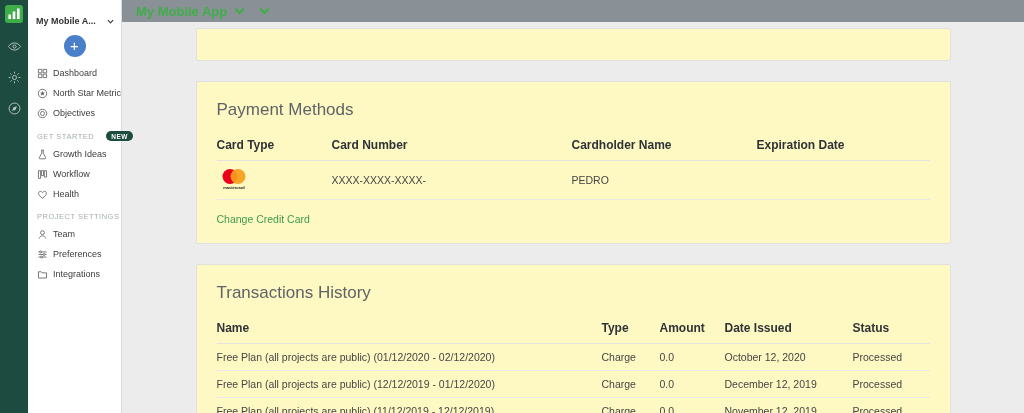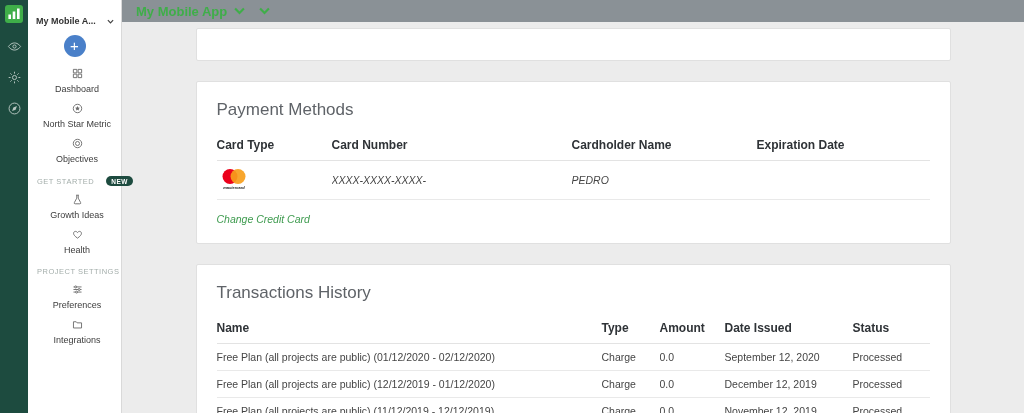--- a/index.html
+++ b/index.html
@@ -27,21 +27,20 @@
   }
   .add-btn{
     display:block; margin:7px auto 6px; width:22px; height:22px;
     border-radius:50%; background:#4a80c9; color:#fff; border:none;
     font-size:15px; line-height:20px; text-align:center; padding:0; cursor:pointer;
   }
   .nav-item{
     display:flex; align-items:center; gap:5px;
     padding:4.5px 4px 4.5px 9px; font-size:9px; color:#3c3c3c; cursor:pointer;
     white-space:nowrap;
-    flex-direction:column;
   }
   .nav-item .nav-icon{ line-height:0; flex:none; }
   .nav-section{
     display:flex; align-items:center; gap:12px;
     padding:8px 4px 3px 9px; font-size:7.5px; color:#a4aeab;
     letter-spacing:.5px; white-space:nowrap;
   }
   .badge{
     background:#1d4b3f; color:#fff; font-size:6.5px; font-weight:bold;
     padding:1.5px 5px; border-radius:7px; letter-spacing:.5px;
@@ -53,43 +52,43 @@
   }
   .topbar-title{ color:#3fae49; font-size:13px; font-weight:bold; cursor:pointer; }
   .topbar-chev{ margin-left:7px; line-height:0; cursor:pointer; }
   .topbar-chev2{ margin-left:14px; line-height:0; cursor:pointer; }
   
   .main{
     position:absolute; left:122px; top:22px; width:902px; height:391px;
     overflow:hidden;
   }
   .card{
-    width:755px; margin:0 auto; background:#ffffff;
+    width:755px; margin:0 auto; background:#fef9c3;
     border:1px solid #e0e0e0; border-radius:2px;
   }
   .sliver-card{ margin-top:6px; height:33px; }
   .payment-card{ margin-top:20px; padding:18px 20px 16px; }
   .transactions-card{ margin-top:20px; margin-bottom:12px; padding:18px 20px 10px; }
   .card-title{ font-size:17px; color:#5f6368; font-weight:400; margin:0 0 13px 0; }
   table{ width:100%; border-collapse:collapse; table-layout:fixed; }
   th{
     text-align:left; font-size:12px; color:#2f3337; font-weight:bold;
     padding:5px 0 8px; border-bottom:1px solid #e3e3e3;margin-left:13px;
   }
   td{
     font-size:10.5px; color:#454545; padding:7px 0;
     border-bottom:1px solid #e9e9e9; vertical-align:middle;
     overflow:hidden; white-space:nowrap; text-overflow:ellipsis;
   }
   .pay-table col.c1{width:115px}.pay-table col.c2{width:240px}.pay-table col.c3{width:185px}
   .tx-table col.c1{width:385px}.tx-table col.c2{width:58px}.tx-table col.c3{width:65px}.tx-table col.c4{width:128px}
-  .pay-table td{ padding:6px 0;font-style:italic; }
+  .pay-table td{ padding:6px 0; }
   .change-link{
     display:inline-block; margin-top:13px; color:#3e9b4f; font-size:10.5px;
-    cursor:pointer; text-decoration:none;font-style:italic;
+    cursor:pointer; text-decoration:none;
   }
   .mc{ line-height:0; }
 </style>
 </head>
 <body>
 
 <div class="rail">
   <div class="rail-logo">
     <svg width="18" height="18" viewBox="0 0 18 18">
         <rect width="18" height="18" rx="3" fill="#3fae49"></rect>
@@ -158,27 +157,40 @@
     </div>
     <div class="nav-item">
       <span class="nav-icon"><svg width="11" height="11" viewBox="0 0 12 12" fill="none" stroke="#6b6b6b">
             <path d="M4.5 1.3h3M5.2 1.3v3.2L2.6 9.3a1 1 0 00.9 1.4h5a1 1 0 00.9-1.4L6.8 4.5V1.3"></path>
           </svg></span>
       <span class="nav-label">Growth Ideas</span>
     </div>
 
     <div class="nav-item">
       <span class="nav-icon"><svg width="11" height="11" viewBox="0 0 12 12" fill="none" stroke="#6b6b6b">
+            <path d="M1.6 1.8h2.4v8.4H1.6zM4.8 1.8h2.4v5.4H4.8zM8 1.8h2.4v7H8z"></path>
+          </svg></span>
+      <span class="nav-label">Workflow</span>
+    </div>
+    <div class="nav-item">
+      <span class="nav-icon"><svg width="11" height="11" viewBox="0 0 12 12" fill="none" stroke="#6b6b6b">
             <path d="M6 10C3.2 8 1.7 6.4 1.7 4.7 1.7 3.5 2.6 2.6 3.8 2.6c.9 0 1.7.5 2.2 1.3.5-.8 1.3-1.3 2.2-1.3 1.2 0 2.1.9 2.1 2.1C10.3 6.4 8.8 8 6 10z"></path>
           </svg></span>
       <span class="nav-label">Health</span>
     </div>
 
     <div class="nav-section">
       <span>PROJECT SETTINGS</span>
+    </div>
+    <div class="nav-item">
+      <span class="nav-icon"><svg width="11" height="11" viewBox="0 0 12 12" fill="none" stroke="#6b6b6b">
+            <circle cx="6" cy="4" r="2.1"></circle>
+            <path d="M2.4 10.4c.6-2 2-3 3.6-3s3 1 3.6 3"></path>
+          </svg></span>
+      <span class="nav-label">Team</span>
     </div>
     <div class="nav-item">
       <span class="nav-icon"><svg width="11" height="11" viewBox="0 0 12 12" fill="none" stroke="#6b6b6b">
             <path d="M1.6 3.2h8.8M1.6 6h8.8M1.6 8.8h8.8"></path>
             <circle cx="4" cy="3.2" r="1.1" fill="#fff"></circle>
             <circle cx="7.8" cy="6" r="1.1" fill="#fff"></circle>
             <circle cx="5" cy="8.8" r="1.1" fill="#fff"></circle>
           </svg></span>
       <span class="nav-label">Preferences</span>
     </div>
@@ -263,21 +275,21 @@
           <th>Amount</th>
           <th>Date Issued</th>
           <th>Status</th>
         </tr>
       </thead>
       <tbody>
         <tr>
           <td>Free Plan (all projects are public) (01/12/2020 - 02/12/2020)</td>
           <td>Charge</td>
           <td>0.0</td>
-          <td>September 12, 2020</td>
+          <td>October 12, 2020</td>
           <td>Processed</td>
         </tr>
         <tr>
           <td>Free Plan (all projects are public) (12/12/2019 - 01/12/2020)</td>
           <td>Charge</td>
           <td>0.0</td>
           <td>December 12, 2019</td>
           <td>Processed</td>
         </tr>
         <tr>

